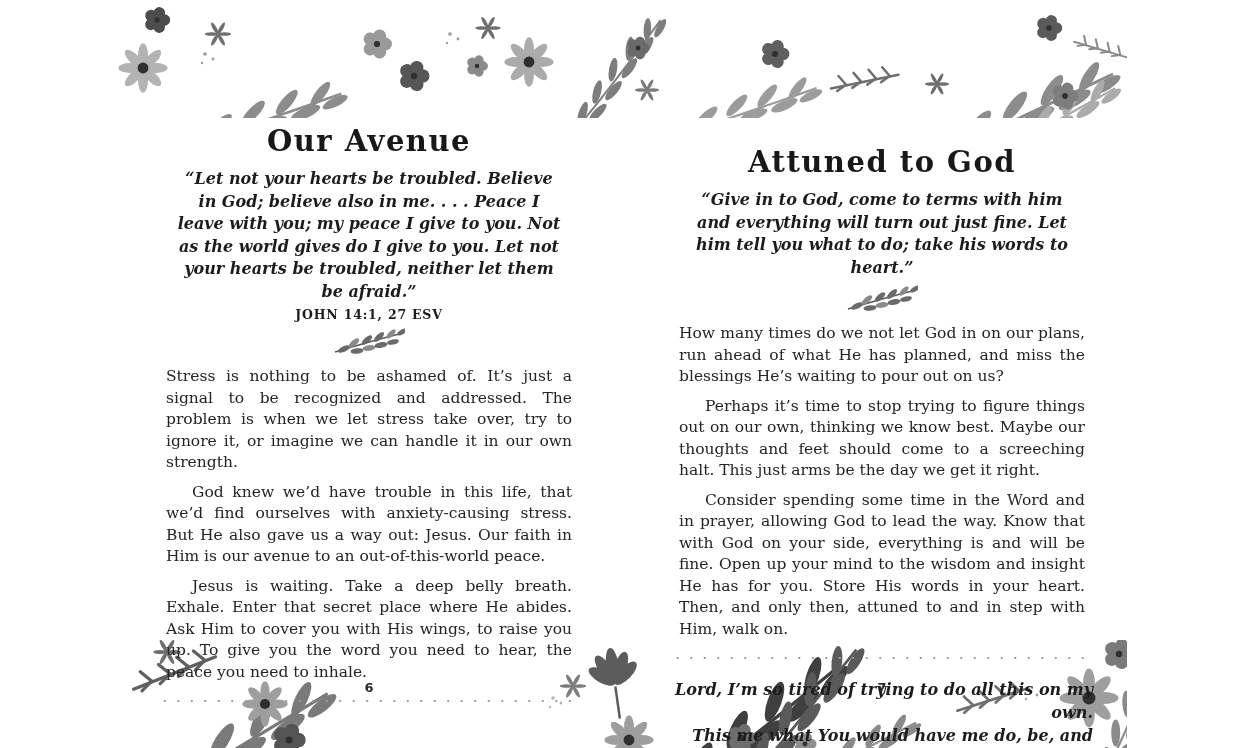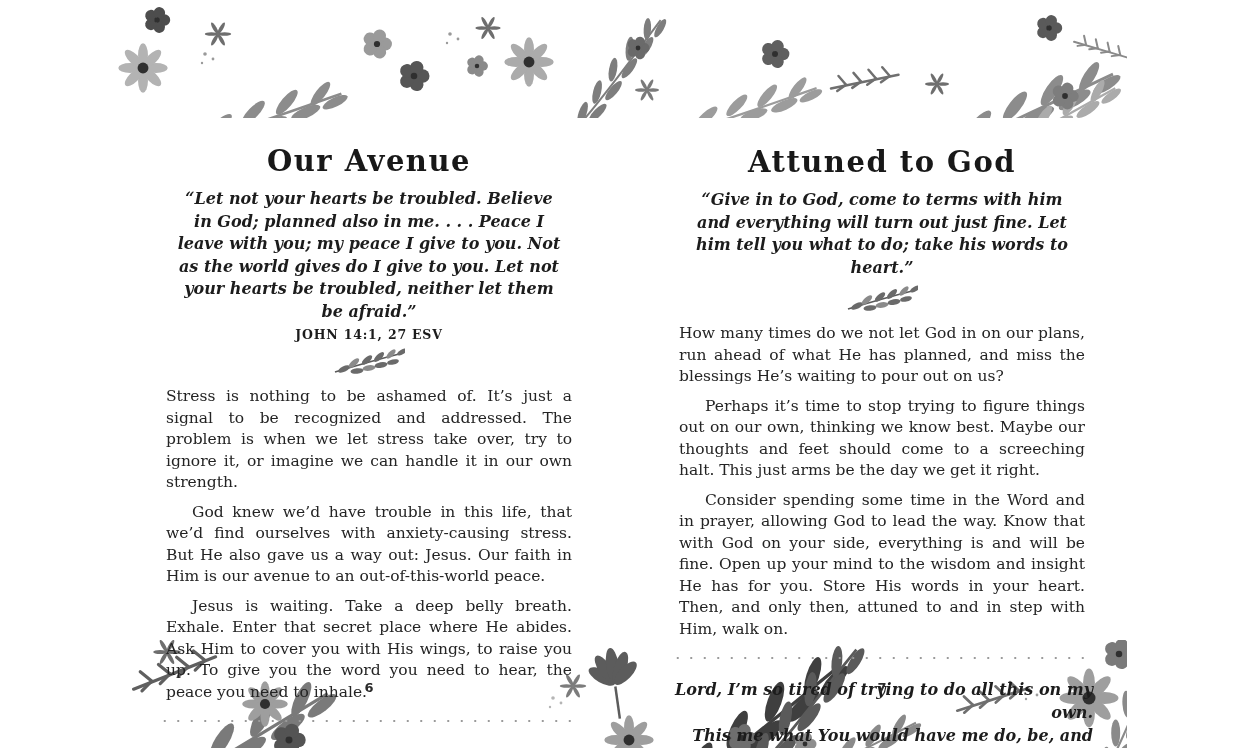--- a/index.html
+++ b/index.html
@@ -6,21 +6,21 @@
   .canvas{
     position:relative;
     width:1242px;height:748px;
     background:#ffffff;
     overflow:hidden;
     font-family:"DejaVu Serif","Liberation Serif",serif;
     color:#242424;
   }
   svg.floral{position:absolute;pointer-events:none;}
   .page{position:absolute;width:422px;}
-  .page.left{left:158px;top:144px;}
+  .page.left{left:158px;top:124px;}
   .page.right{left:671px;top:145px;}
   .title{
     margin:0 0 10px 0;
     text-align:center;
     font-family:"DejaVu Serif","Liberation Serif",serif;
     font-weight:700;
     font-size:29px;
     letter-spacing:1.5px;
     color:#181818;
   }
@@ -207,21 +207,21 @@
     <use href="#f-flower5" transform="translate(690,104)" color="#8e8e8e"></use>
     <use href="#f-sprig" transform="translate(842,68) rotate(-6) scale(1.35)" color="#6f6f6f"></use>
     <use href="#f-dots" transform="translate(914,50)" color="#9e9e9e"></use>
     <use href="#f-daisy" transform="translate(974,58) scale(1.55)" color="#9e9e9e"></use>
     <use href="#f-flower5" transform="translate(1004,14) scale(1.35)" color="#7a7a7a"></use>
     <use href="#f-branch" transform="translate(952,112) rotate(-48) scale(0.9)" color="#8a8a8a"></use>
   </svg>
 
   <section class="page left">
     <h1 class="title">Our Avenue</h1>
-    <p class="scripture">“Let not your hearts be troubled. Believe in God; planned also in me. . . . Peace I leave with you; my peace I give to you. Not as the world gives do I give to you. Let not your hearts be troubled, neither let them be afraid.”</p>
+    <p class="scripture">“Let not your hearts be troubled. Believe in God; believe also in me. . . . Peace I leave with you; my peace I give to you. Not as the world gives do I give to you. Let not your hearts be troubled, neither let them be afraid.”</p>
     <p class="reference">JOHN 14:1, 27 ESV</p>
     <span class="ornament-wrap">
       <svg width="72" height="28" viewBox="-2 -8 72 28">
           <use href="#f-orn"></use>
         </svg>
     </span>
     <div class="body">
       <p>Stress is nothing to be ashamed of. It’s just a signal to be recognized and addressed. The problem is when we let stress take over, try to ignore it, or imagine we can handle it in our own strength.</p>
       <p>God knew we’d have trouble in this life, that we’d find ourselves with anxiety-causing stress. But He also gave us a way out: Jesus. Our faith in Him is our avenue to an out-of-this-world peace.</p>
       <p>Jesus is waiting. Take a deep belly breath. Exhale. Enter that secret place where He abides. Ask Him to cover you with His wings, to raise you up. To give you the word you need to hear, the peace you need to inhale.</p>

